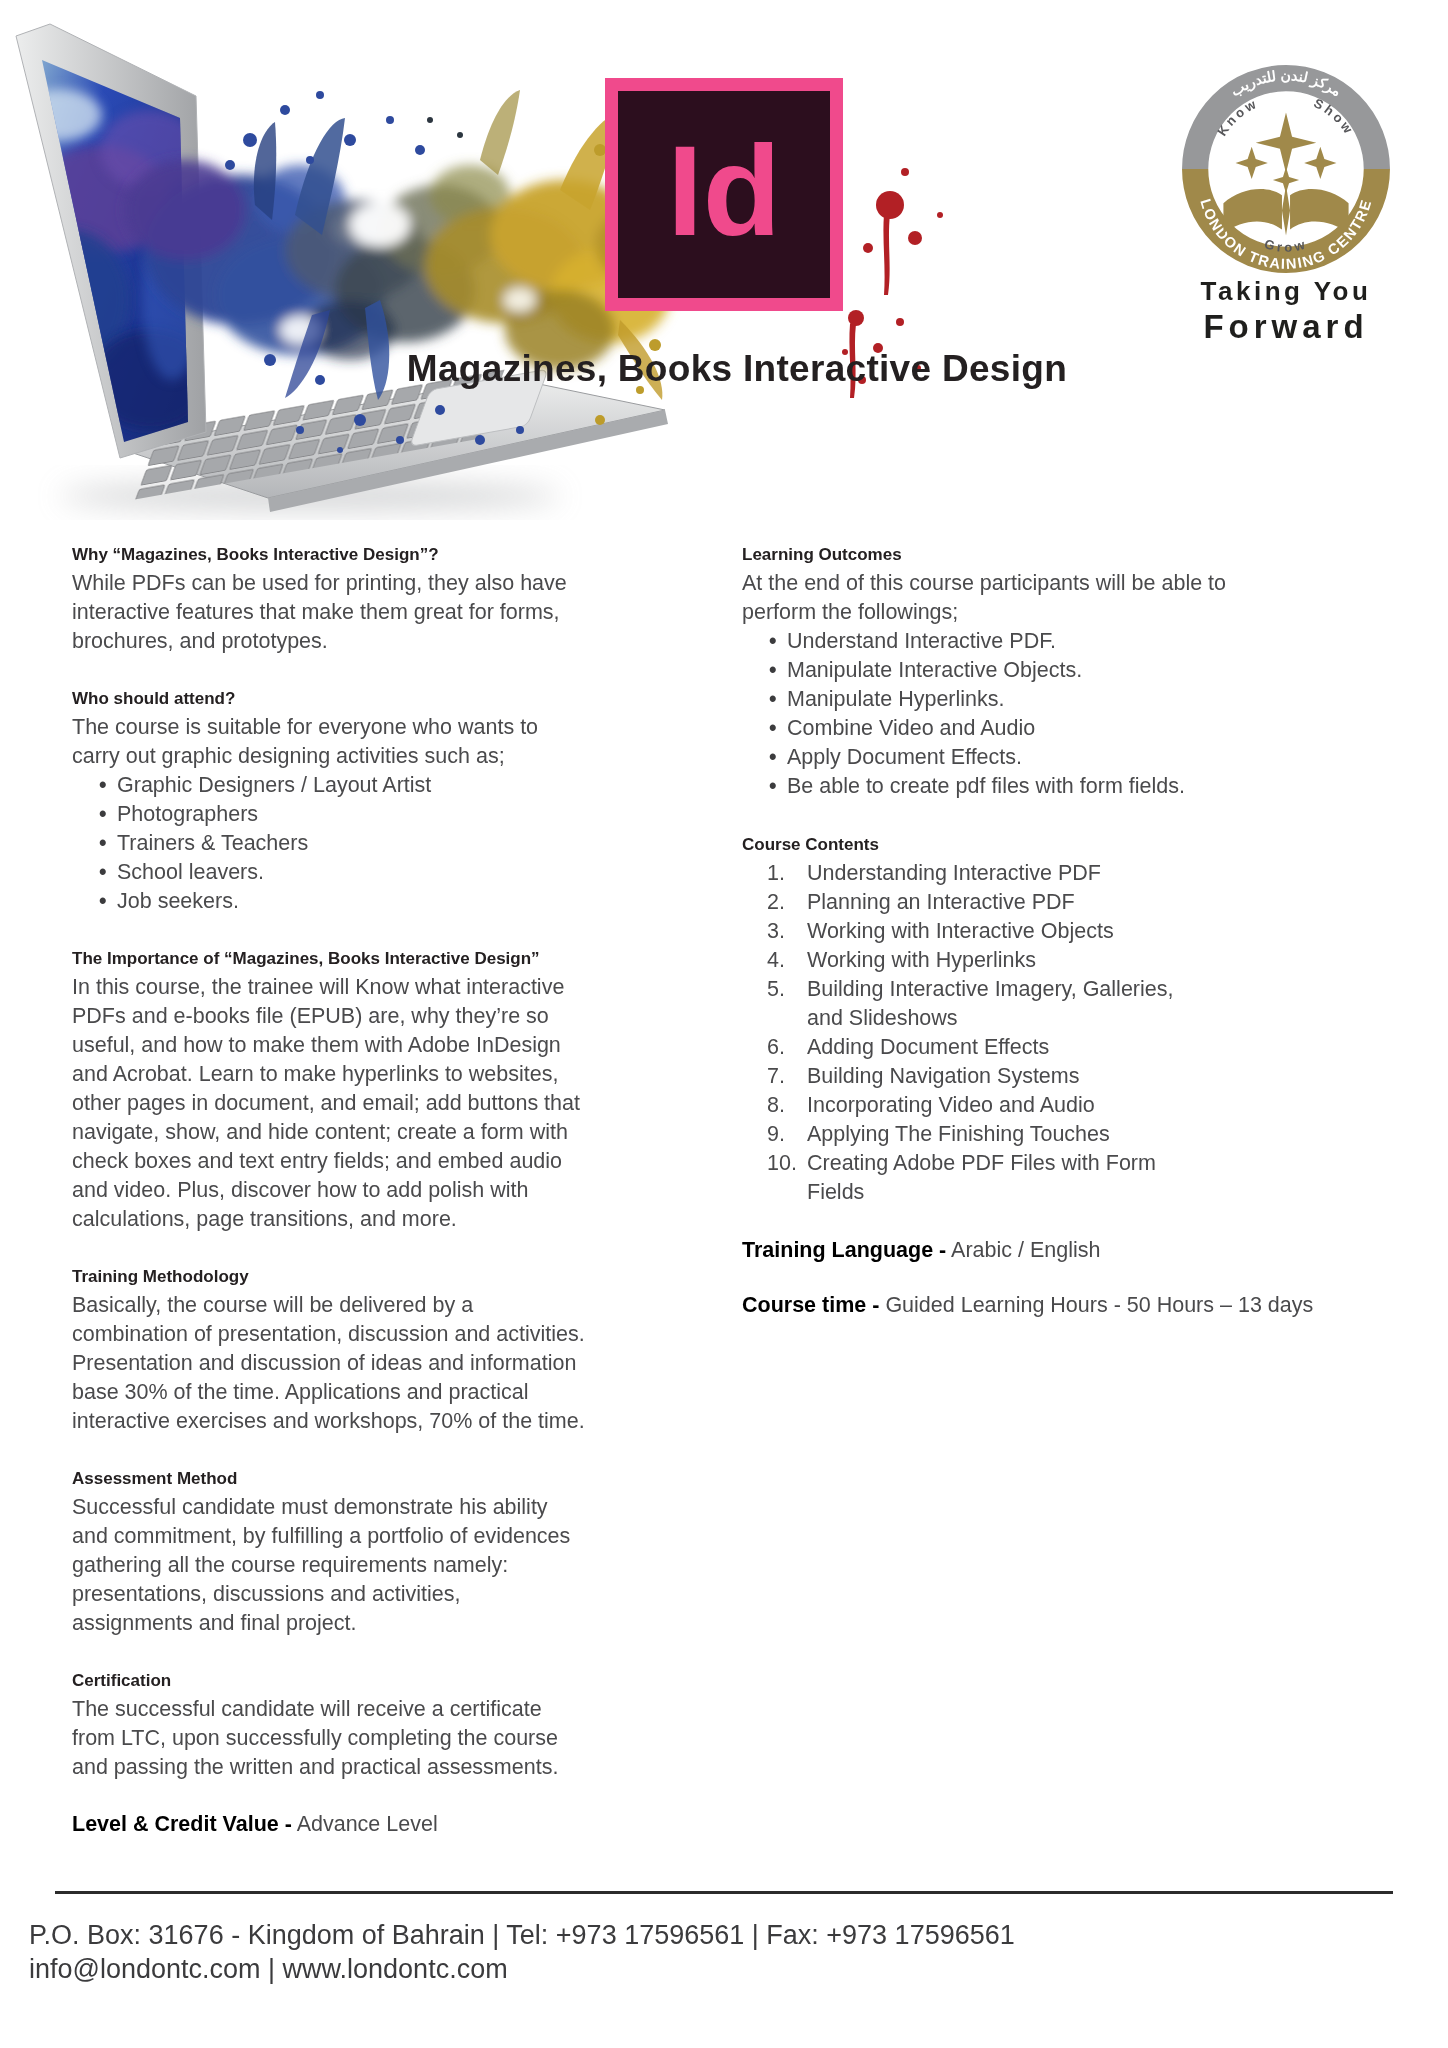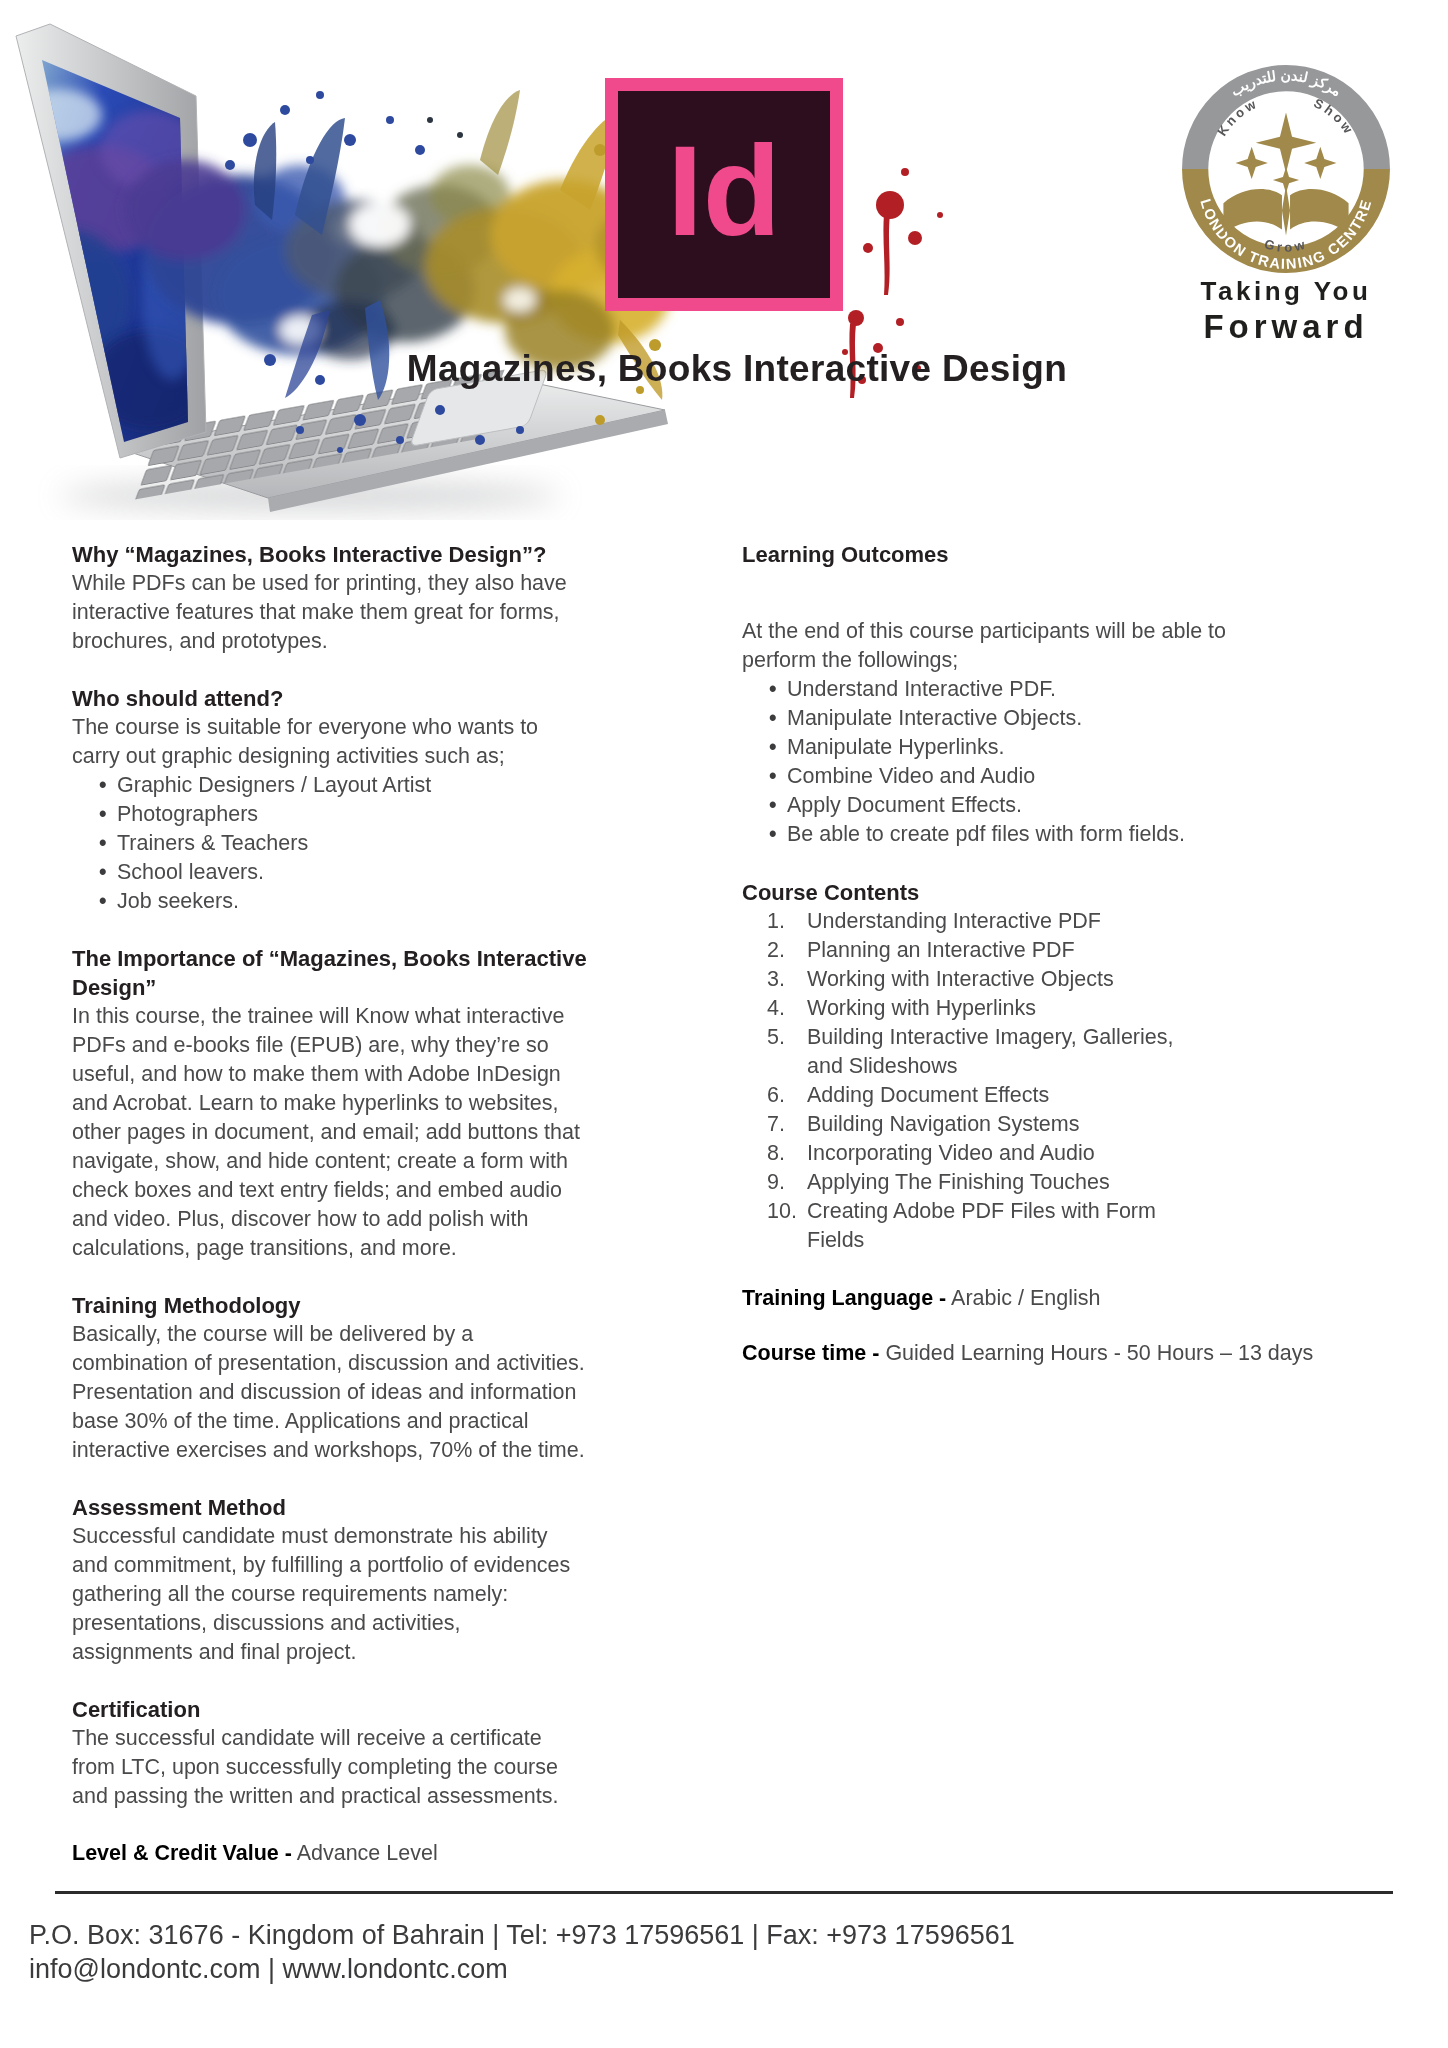--- a/index.html
+++ b/index.html
@@ -23,23 +23,23 @@
   .brand{position:absolute;left:1179px;top:62px;width:214px;text-align:center;}
   .brand svg{display:block;}
   .tag1{font-size:26px;font-weight:700;color:#1f1f1d;letter-spacing:3.5px;margin-top:0;}
   .tag2{font-size:33px;font-weight:700;color:#1f1f1d;letter-spacing:5px;margin-top:1px;text-align:center;}
   
   .col{position:absolute;top:540px;font-size:21.5px;line-height:29px;}
   .col-left{left:72px;width:515px;}
   .col-right{left:742px;width:600px;}
   .col-left section{margin:0 0 28px 0;}
   .col-right section{margin:0 0 29px 0;}
-  h2{font-size:22px;line-height:29px;margin:0;font-weight:700;color:#242021;}
+  h2{font-size:17px;line-height:29px;margin:0;font-weight:700;color:#242021;}
   p{margin:0;}
-  .intro{max-width:560px;margin-top:48px;}
+  .intro{max-width:560px;}
   ul{list-style:none;margin:0;padding:0 0 0 27px;}
   ul li{position:relative;padding-left:18px;}
   ul li::before{content:"\2022";position:absolute;left:0;font-weight:700;color:#3c3c3e;}
   ol{list-style:none;counter-reset:item;margin:0;padding:0;width:460px;}
   ol li{counter-increment:item;position:relative;padding-left:65px;}
   ol li::before{content:counter(item) ".";position:absolute;left:25px;color:#4a4a4c;}
   .kv{margin:0 0 26px 0;}
   .kv strong{color:#000000;}
   
   .footer-rule{position:absolute;left:55px;top:1891px;width:1338px;height:2.5px;background:#2b2b2b;}

